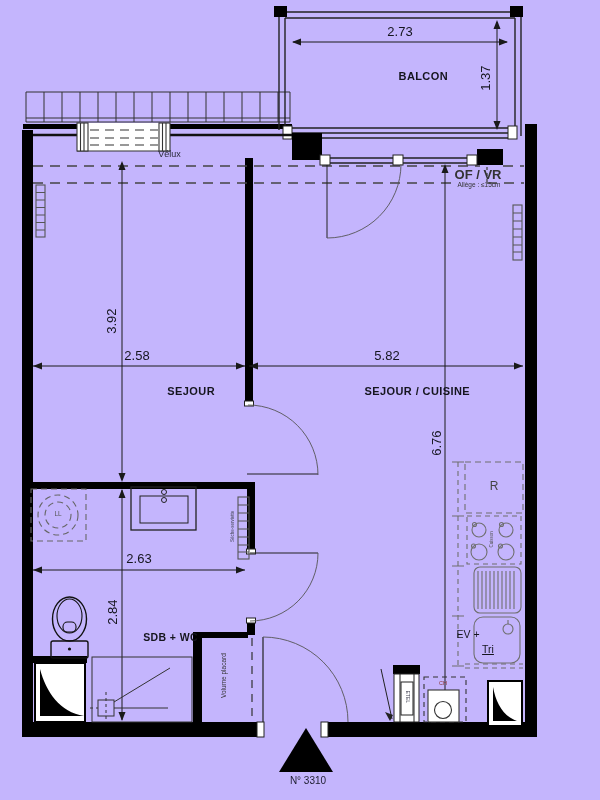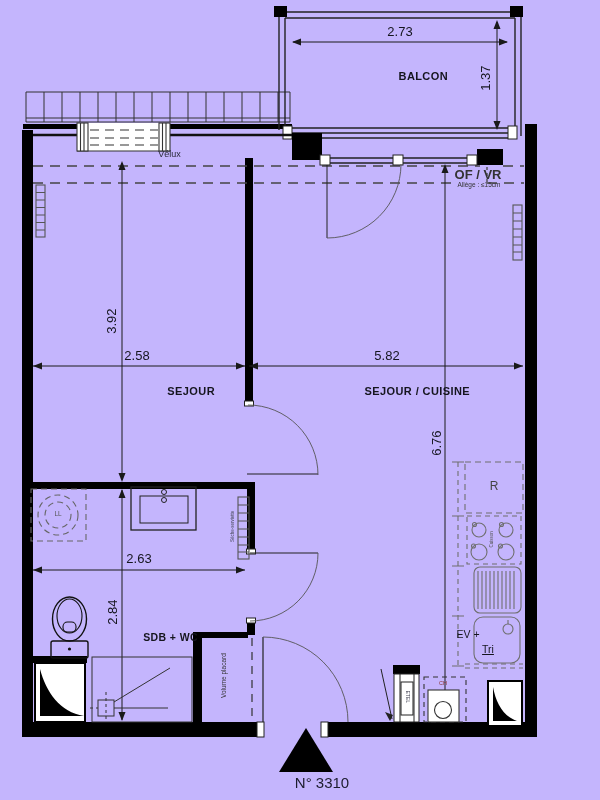--- a/index.html
+++ b/index.html
@@ -258,14 +258,14 @@
 
   <span class="lbl rotl" style="left:179px;top:672px;width:90px;font-size:6.5px;color:#333;">Volume placard</span>
 
   <span class="lbl" style="left:480px;top:480px;width:28px;font-size:12px;color:#444;">R</span>
   <span class="lbl rotl" style="left:472px;top:537px;width:40px;font-size:4.5px;color:#555;">Cuisson</span>
   <span class="lbl" style="left:450px;top:629px;width:36px;font-size:10.5px;">EV +</span>
   <span class="lbl" style="left:470px;top:644px;width:36px;font-size:10.5px;text-decoration:underline;">Tri</span>
   <span class="lbl" style="left:433px;top:680px;width:20px;font-size:5.5px;color:#833;">CH</span>
   <span class="lbl rotr" style="left:392px;top:694px;width:30px;font-size:5px;color:#445;">ETEL</span>
 
-  <span class="lbl" style="left:272px;top:775px;width:100px;font-size:15px;color:#1c1c2e;">N° 3310</span>
+  <span class="lbl" style="left:258px;top:775px;width:100px;font-size:10px;color:#1c1c2e;">N° 3310</span>
 </div>
 
 </body></html>

